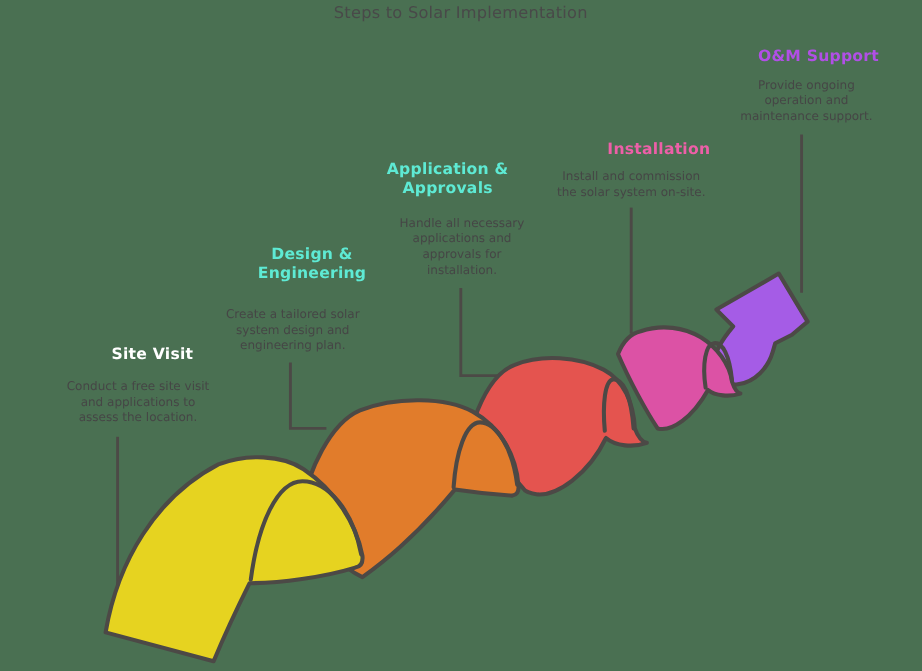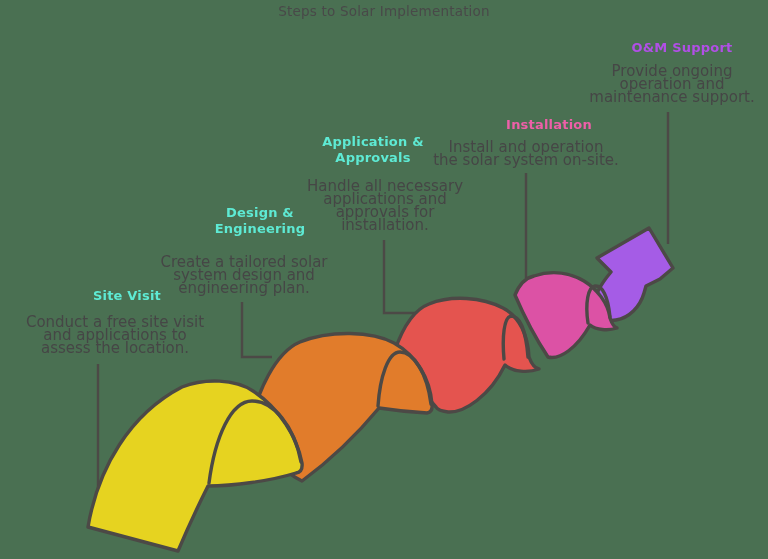--- a/index.html
+++ b/index.html
@@ -4,21 +4,21 @@
 <style>
   html,body{margin:0;padding:0;}
   body{
     width:768px;height:559px;position:relative;overflow:hidden;
     background:var(--bg,#4a7052);
     font-family:"DejaVu Sans","Liberation Sans",sans-serif;
   }
   #wave-svg{position:absolute;left:0;top:0;width:768px;height:559px;}
   .label{position:absolute;transform:translateX(-50%);text-align:center;white-space:nowrap;}
   .step-title{font-weight:700;font-size:13px;line-height:16px;letter-spacing:.2px;}
-  .step-desc{font-size:15px;line-height:13px;color:var(--text,#464646);}
+  .step-desc{font-size:10px;line-height:13px;color:var(--text,#464646);}
   .main-title{
     position:absolute;left:384px;top:3px;transform:translateX(-50%);
     font-weight:400;font-size:13.5px;color:var(--text,#464646);letter-spacing:.2px;white-space:nowrap;
   }
   .blob{stroke:var(--outline,#4c4946);stroke-width:3.4;stroke-linejoin:round;}
   .curl{fill:none;stroke:var(--outline,#4c4946);stroke-width:3.4;stroke-linecap:round;}
   .connector{fill:none;stroke:var(--outline,#4c4946);stroke-width:2.4;}
 </style>
 </head>
 <body style="--bg: #4a7052; --outline: #4c4946; --text: #464646; --title: #494949;">
@@ -41,21 +41,21 @@
 
   <path class="blob" d="M250 430 C256 392 276 352 300 342 C330 330 372 331 394 343 C417 356 430 379 432 404 Q433 412 427 413 C410 412 392 410 379 408 C345 449 317 470 302 481 C285 473 264 452 250 430 Z" fill="#e17c2b"></path>
   <path class="curl" d="M431 404 C427 372 413 352 400 352 C388 352 380 377 378 406"></path>
 
   <path class="blob" d="M88 527 C98 468 130 414 182 387 C205 378 235 379 253 391 C280 409 297 437 302 463 Q303 472 296 473 C270 481 233 486 208 486 C197 508 186 532 178 551 Z" fill="#e6d320"></path>
   <path class="curl" d="M301 462 C294 425 273 401 252 401 C231 401 215 437 209 483"></path>
 </svg>
 
 <div class="main-title" style="color: rgb(73, 73, 73);">Steps to Solar Implementation</div>
 
-<div class="label step-title" style="left: 127px; top: 288px; color: #5eead4;">
+<div class="label step-title" style="left: 127px; top: 288px; color: #ffffff;">
   <div>Site Visit</div>
 </div>
 <div class="label step-desc" style="left:97px;top:316px;margin-left:18px;">
   <div>Conduct a free site visit</div>
   <div>and applications to</div>
   <div>assess the location.</div>
 </div>
 
 <div class="label step-title" style="left: 260px; top: 205px; color: #5eead4;">
   <div>Design &amp;</div>
@@ -75,21 +75,21 @@
   <div>Handle all necessary</div>
   <div>applications and</div>
   <div>approvals for</div>
   <div>installation.</div>
 </div>
 
 <div class="label step-title" style="left: 549px; top: 117px; color: rgb(238, 95, 168); text-align: right;">
   <div>Installation</div>
 </div>
 <div class="label step-desc" style="left:526px;top:141px;">
-  <div>Install and operation</div>
+  <div>Install and commission</div>
   <div>the solar system on-site.</div>
 </div>
 
 <div class="label step-title" style="left: 682px; top: 40px; color: rgb(177, 79, 230);">
   <div>O&amp;M Support</div>
 </div>
 <div class="label step-desc" style="left:672px;top:65px;">
   <div>Provide ongoing</div>
   <div>operation and</div>
   <div>maintenance support.</div>

